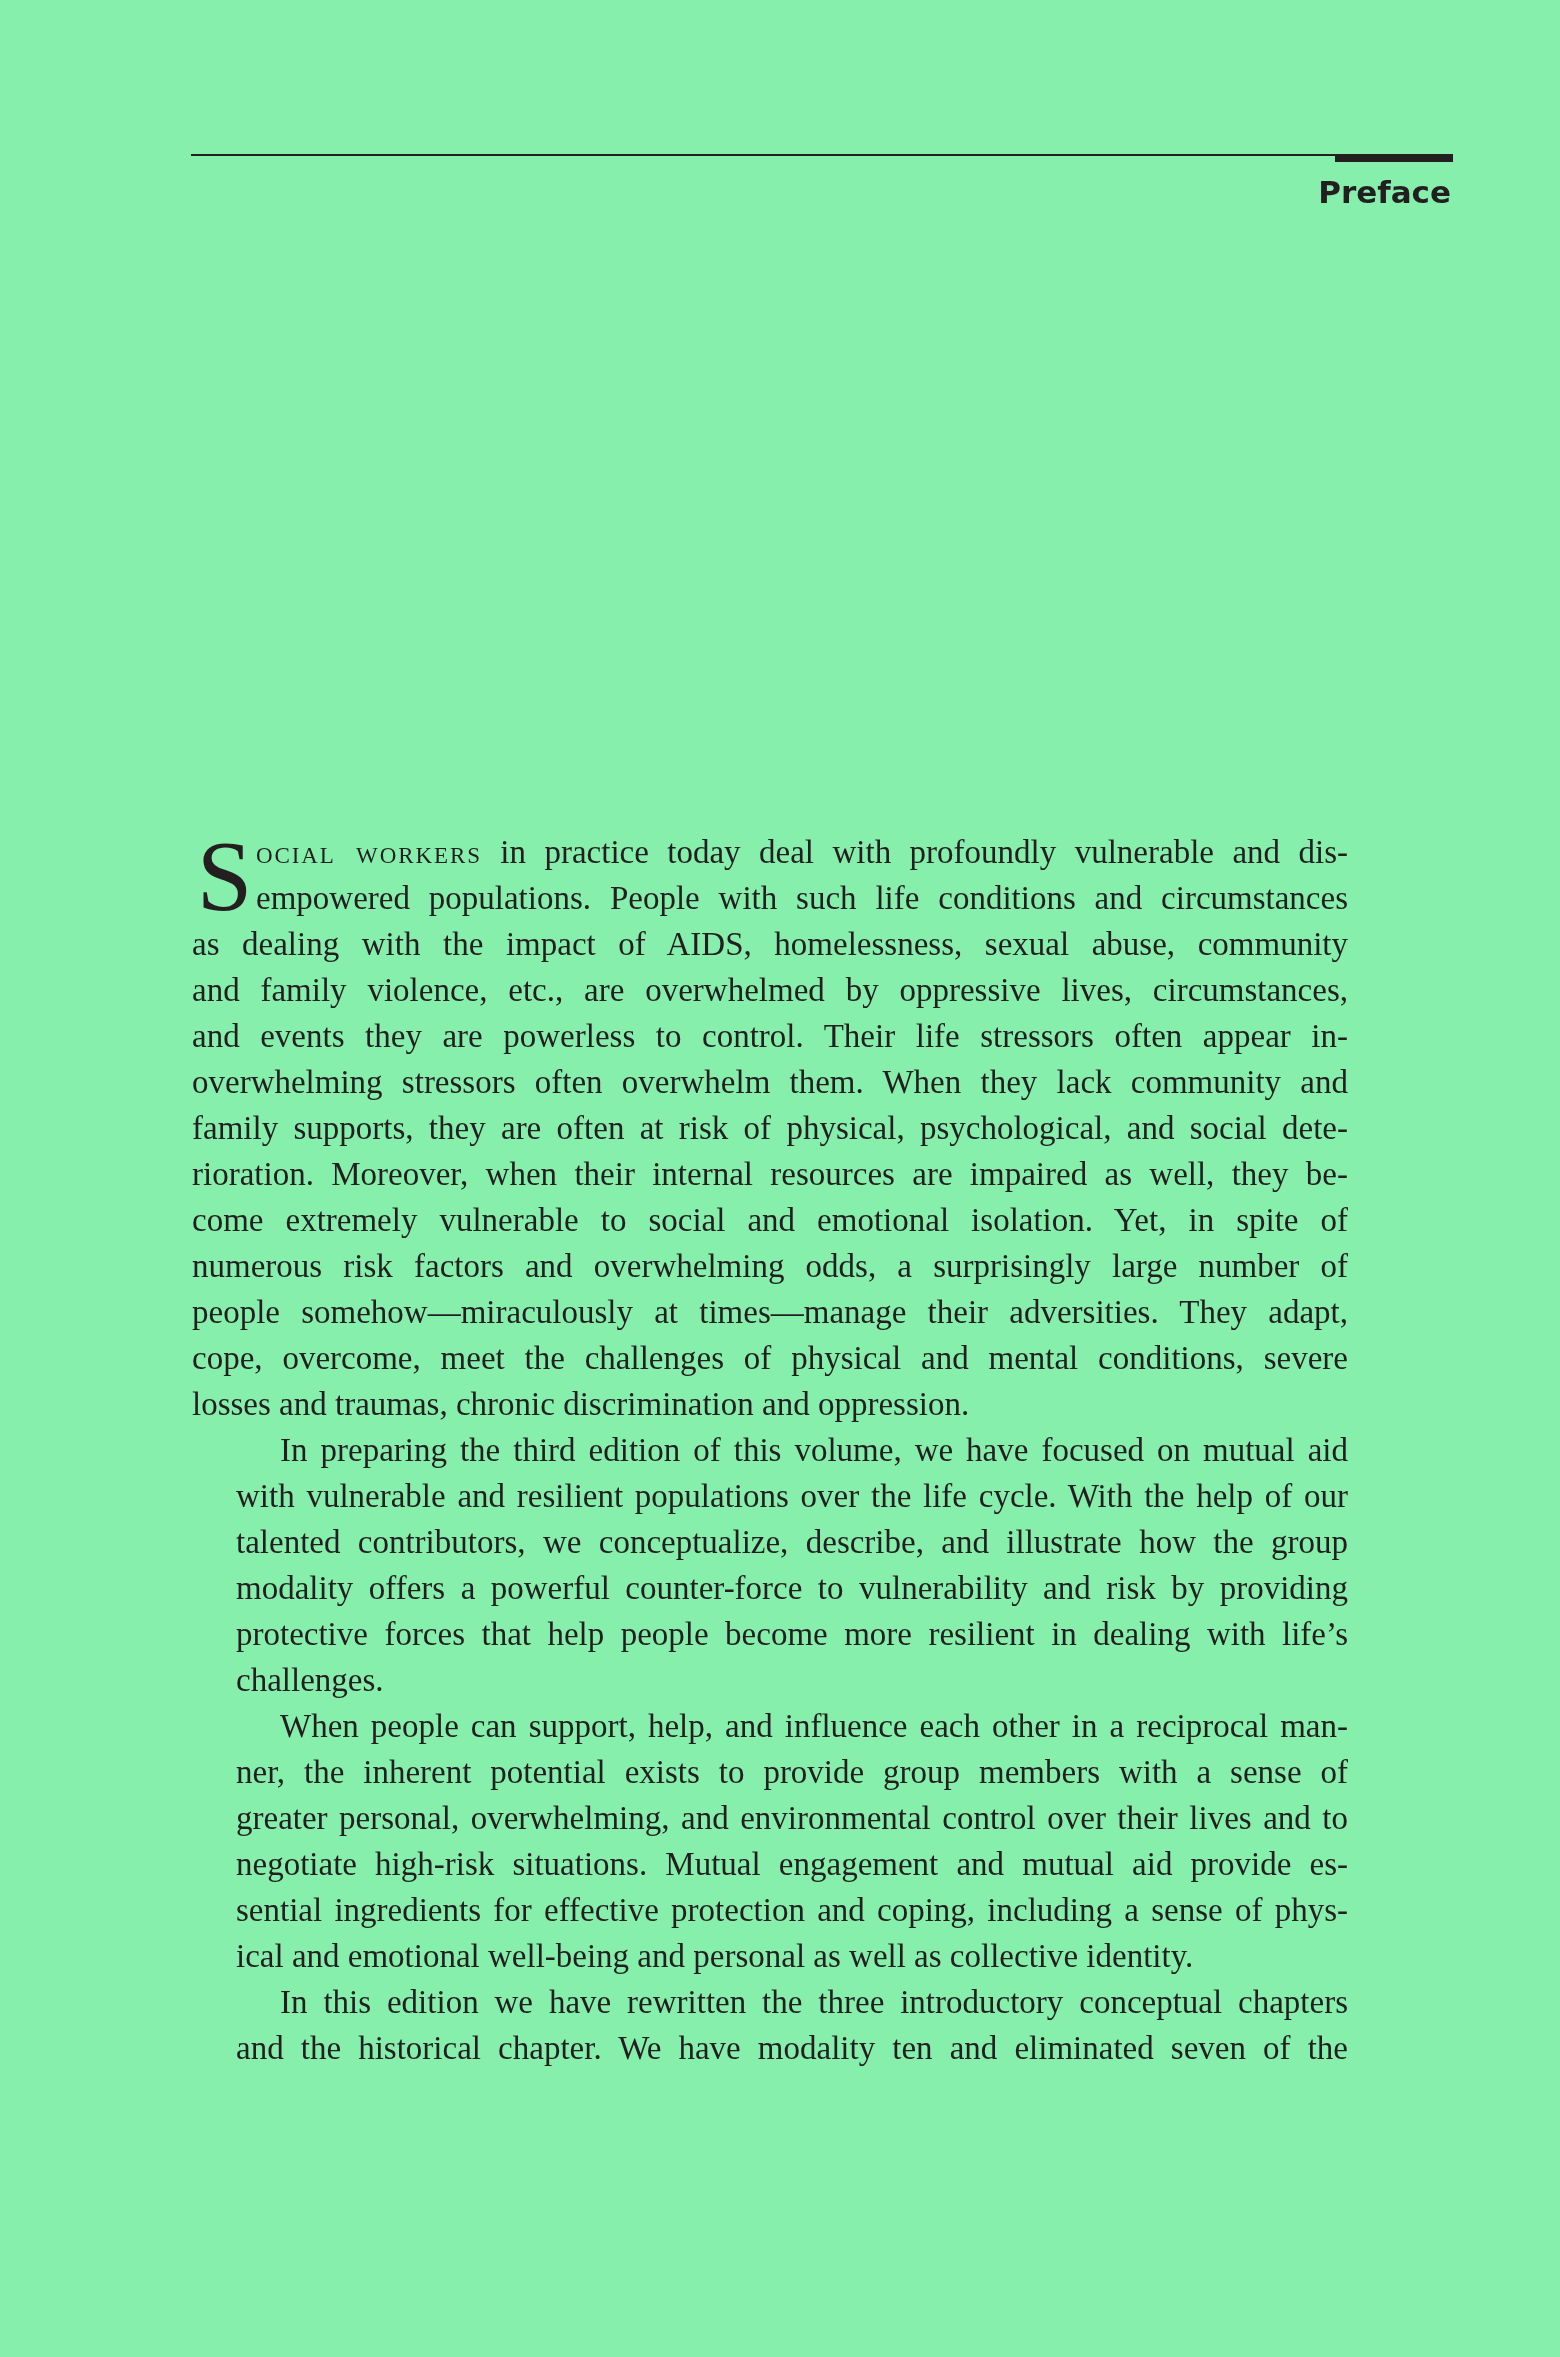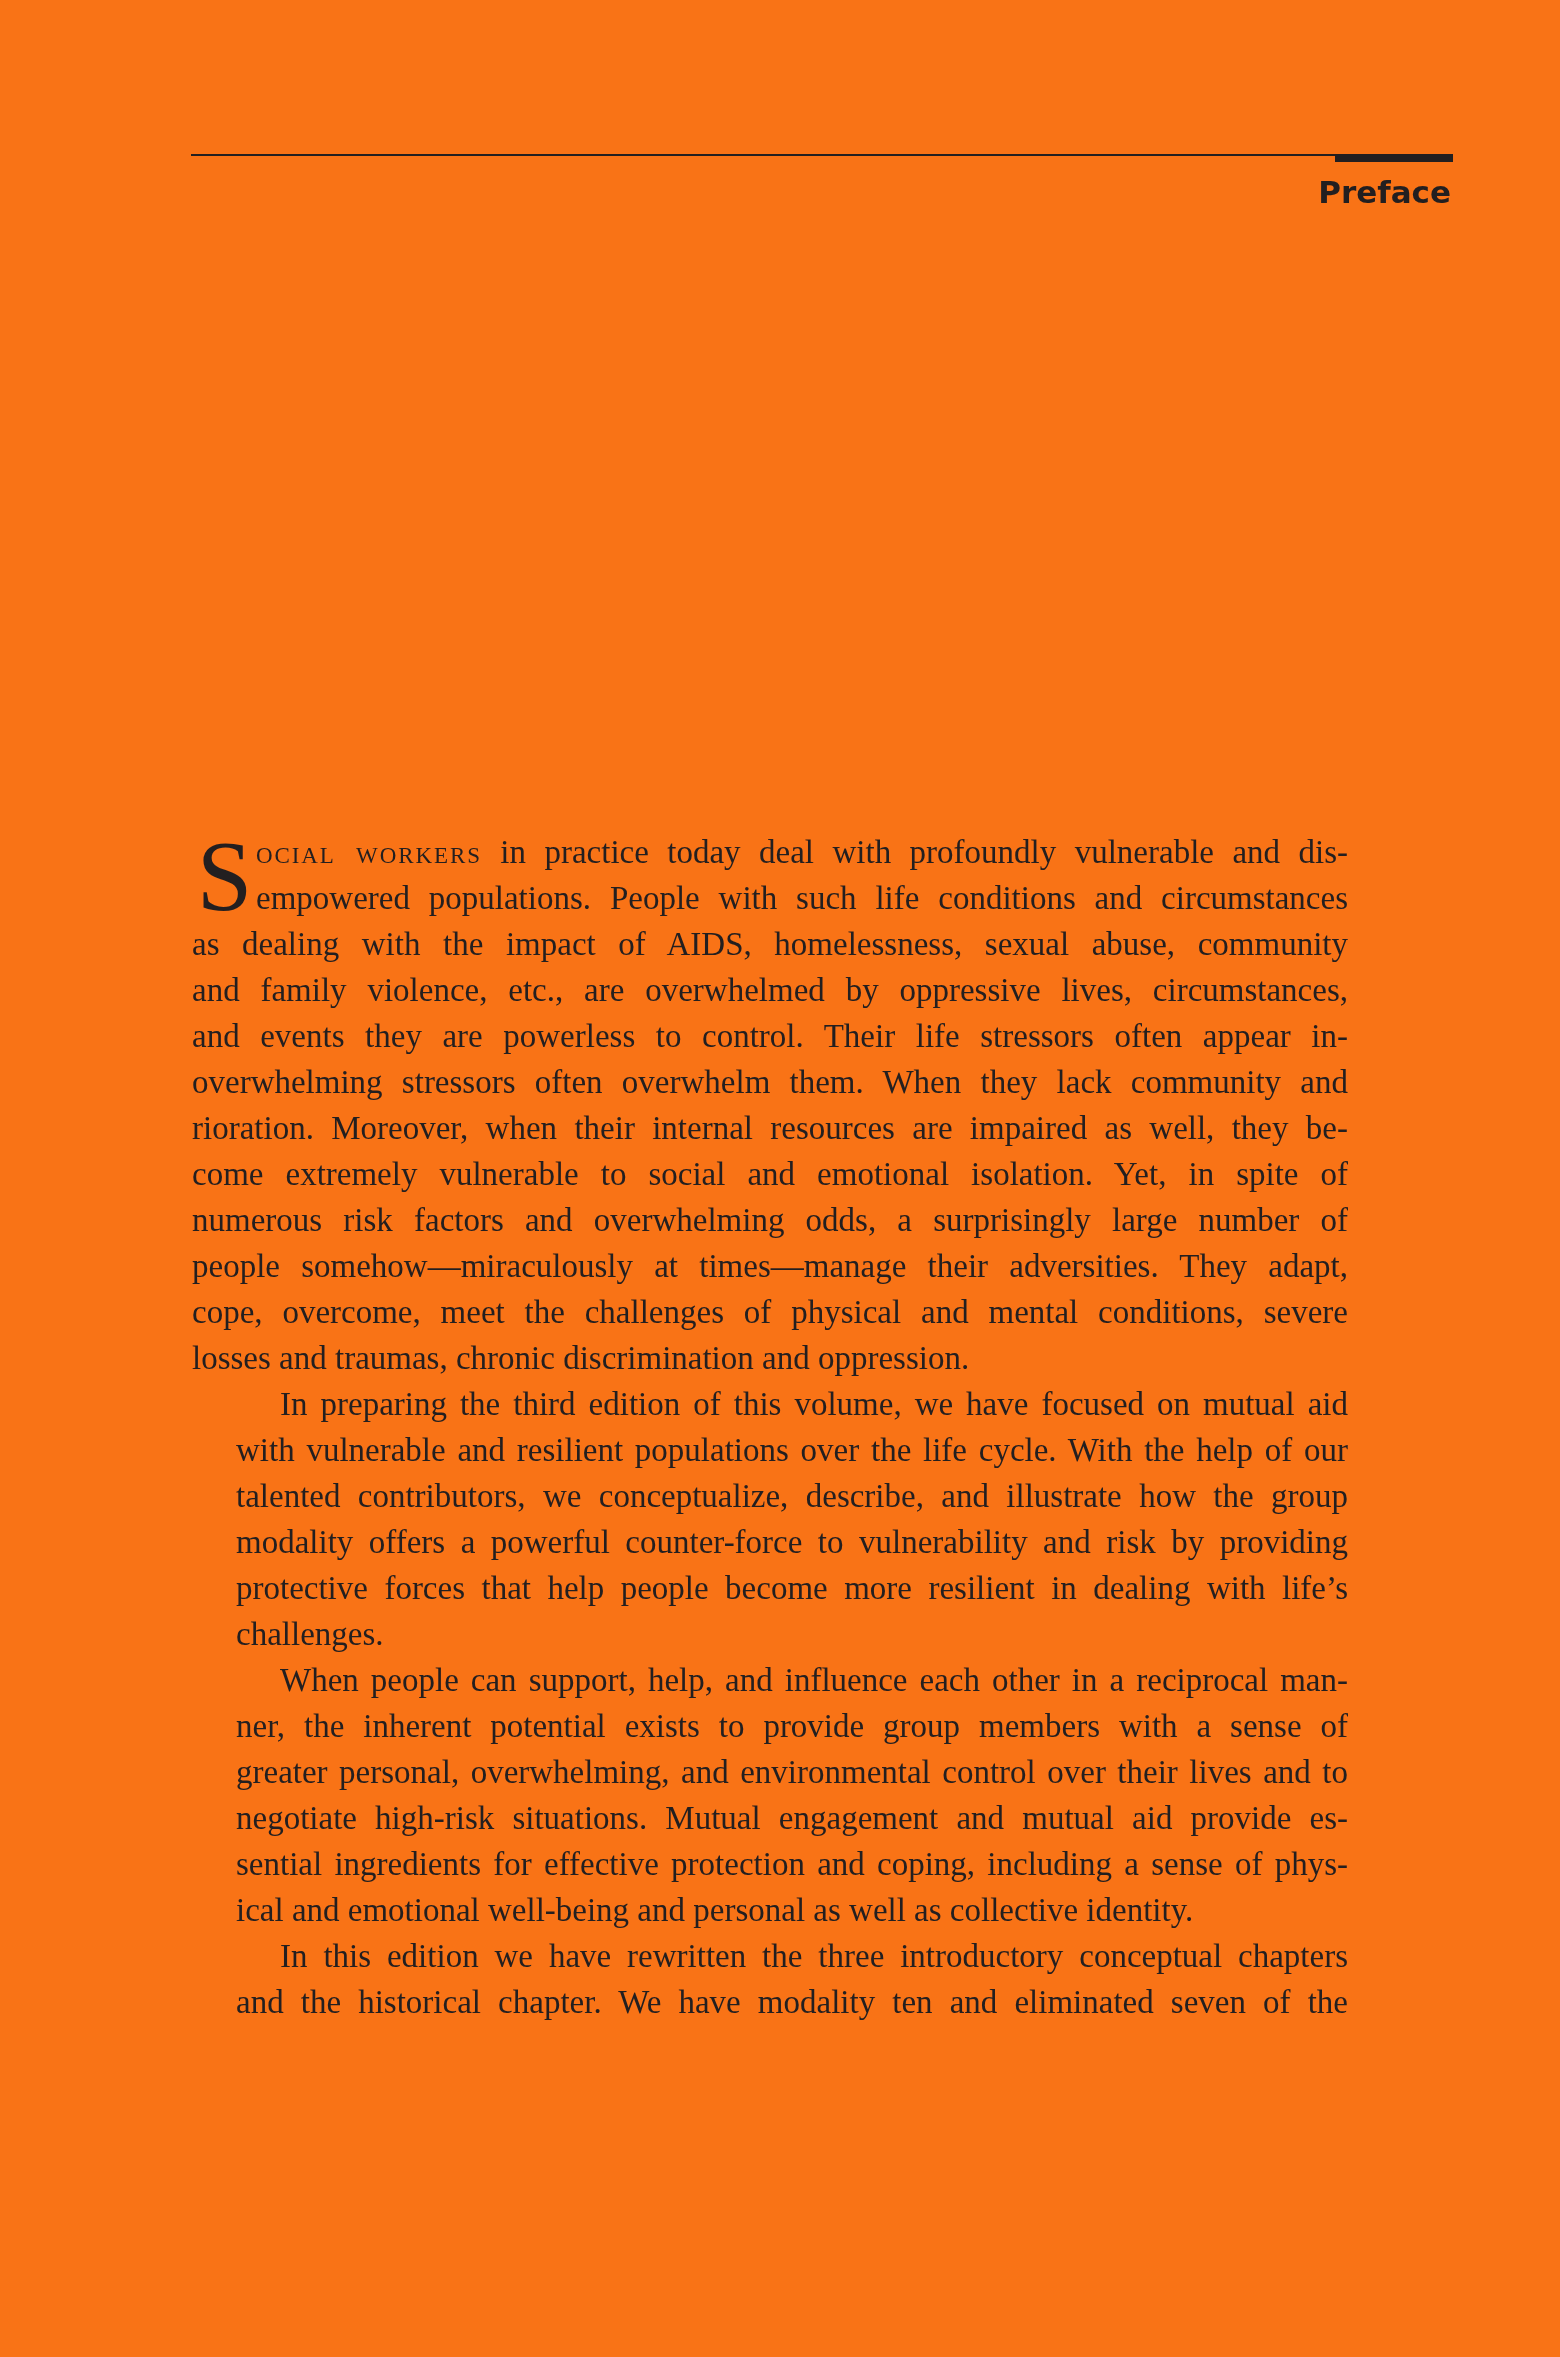--- a/index.html
+++ b/index.html
@@ -12,21 +12,21 @@
       height: 2357px;
       position: relative;
       overflow: hidden;
       color: #231f20;
     }
     .page {
       position: absolute;
       left: 0; top: 0;
       width: 1561px;
       height: 2357px;
-      background: #f97316;
+      background: #86efac;
     }
     .header-rule {
       position: absolute;
       left: 191px;
       top: 154px;
       width: 1145px;
       height: 1.9px;
       background: #231f20;
     }
     .header-bar {
@@ -107,20 +107,21 @@
   <div class="body-text">
 
     <p>
       <span class="drop-cap">S</span>
       <span class="line"><span class="small-caps">OCIAL WORKERS</span><span> in practice today deal with profoundly vulnerable and dis-</span></span>
       <span class="line">empowered populations. People with such life conditions and circumstances</span>
       <span class="line">as dealing with the impact of AIDS, homelessness, sexual abuse, community</span>
       <span class="line">and family violence, etc., are overwhelmed by oppressive lives, circumstances,</span>
       <span class="line">and events they are powerless to control. Their life stressors often appear in-</span>
       <span class="line">overwhelming stressors often overwhelm them. When they lack community and</span>
+      <span class="line">family supports, they are often at risk of physical, psychological, and social dete-</span>
       <span class="line">rioration. Moreover, when their internal resources are impaired as well, they be-</span>
       <span class="line">come extremely vulnerable to social and emotional isolation. Yet, in spite of</span>
       <span class="line">numerous risk factors and overwhelming odds, a surprisingly large number of</span>
       <span class="line">people somehow—miraculously at times—manage their adversities. They adapt,</span>
       <span class="line">cope, overcome, meet the challenges of physical and mental conditions, severe</span>
       <span class="line last">losses and traumas, chronic discrimination and oppression.</span>
     </p>
 
     <p class="indent">
       <span class="line" style="padding-left:44px;box-sizing:border-box;">In preparing the third edition of this volume, we have focused on mutual aid</span>

